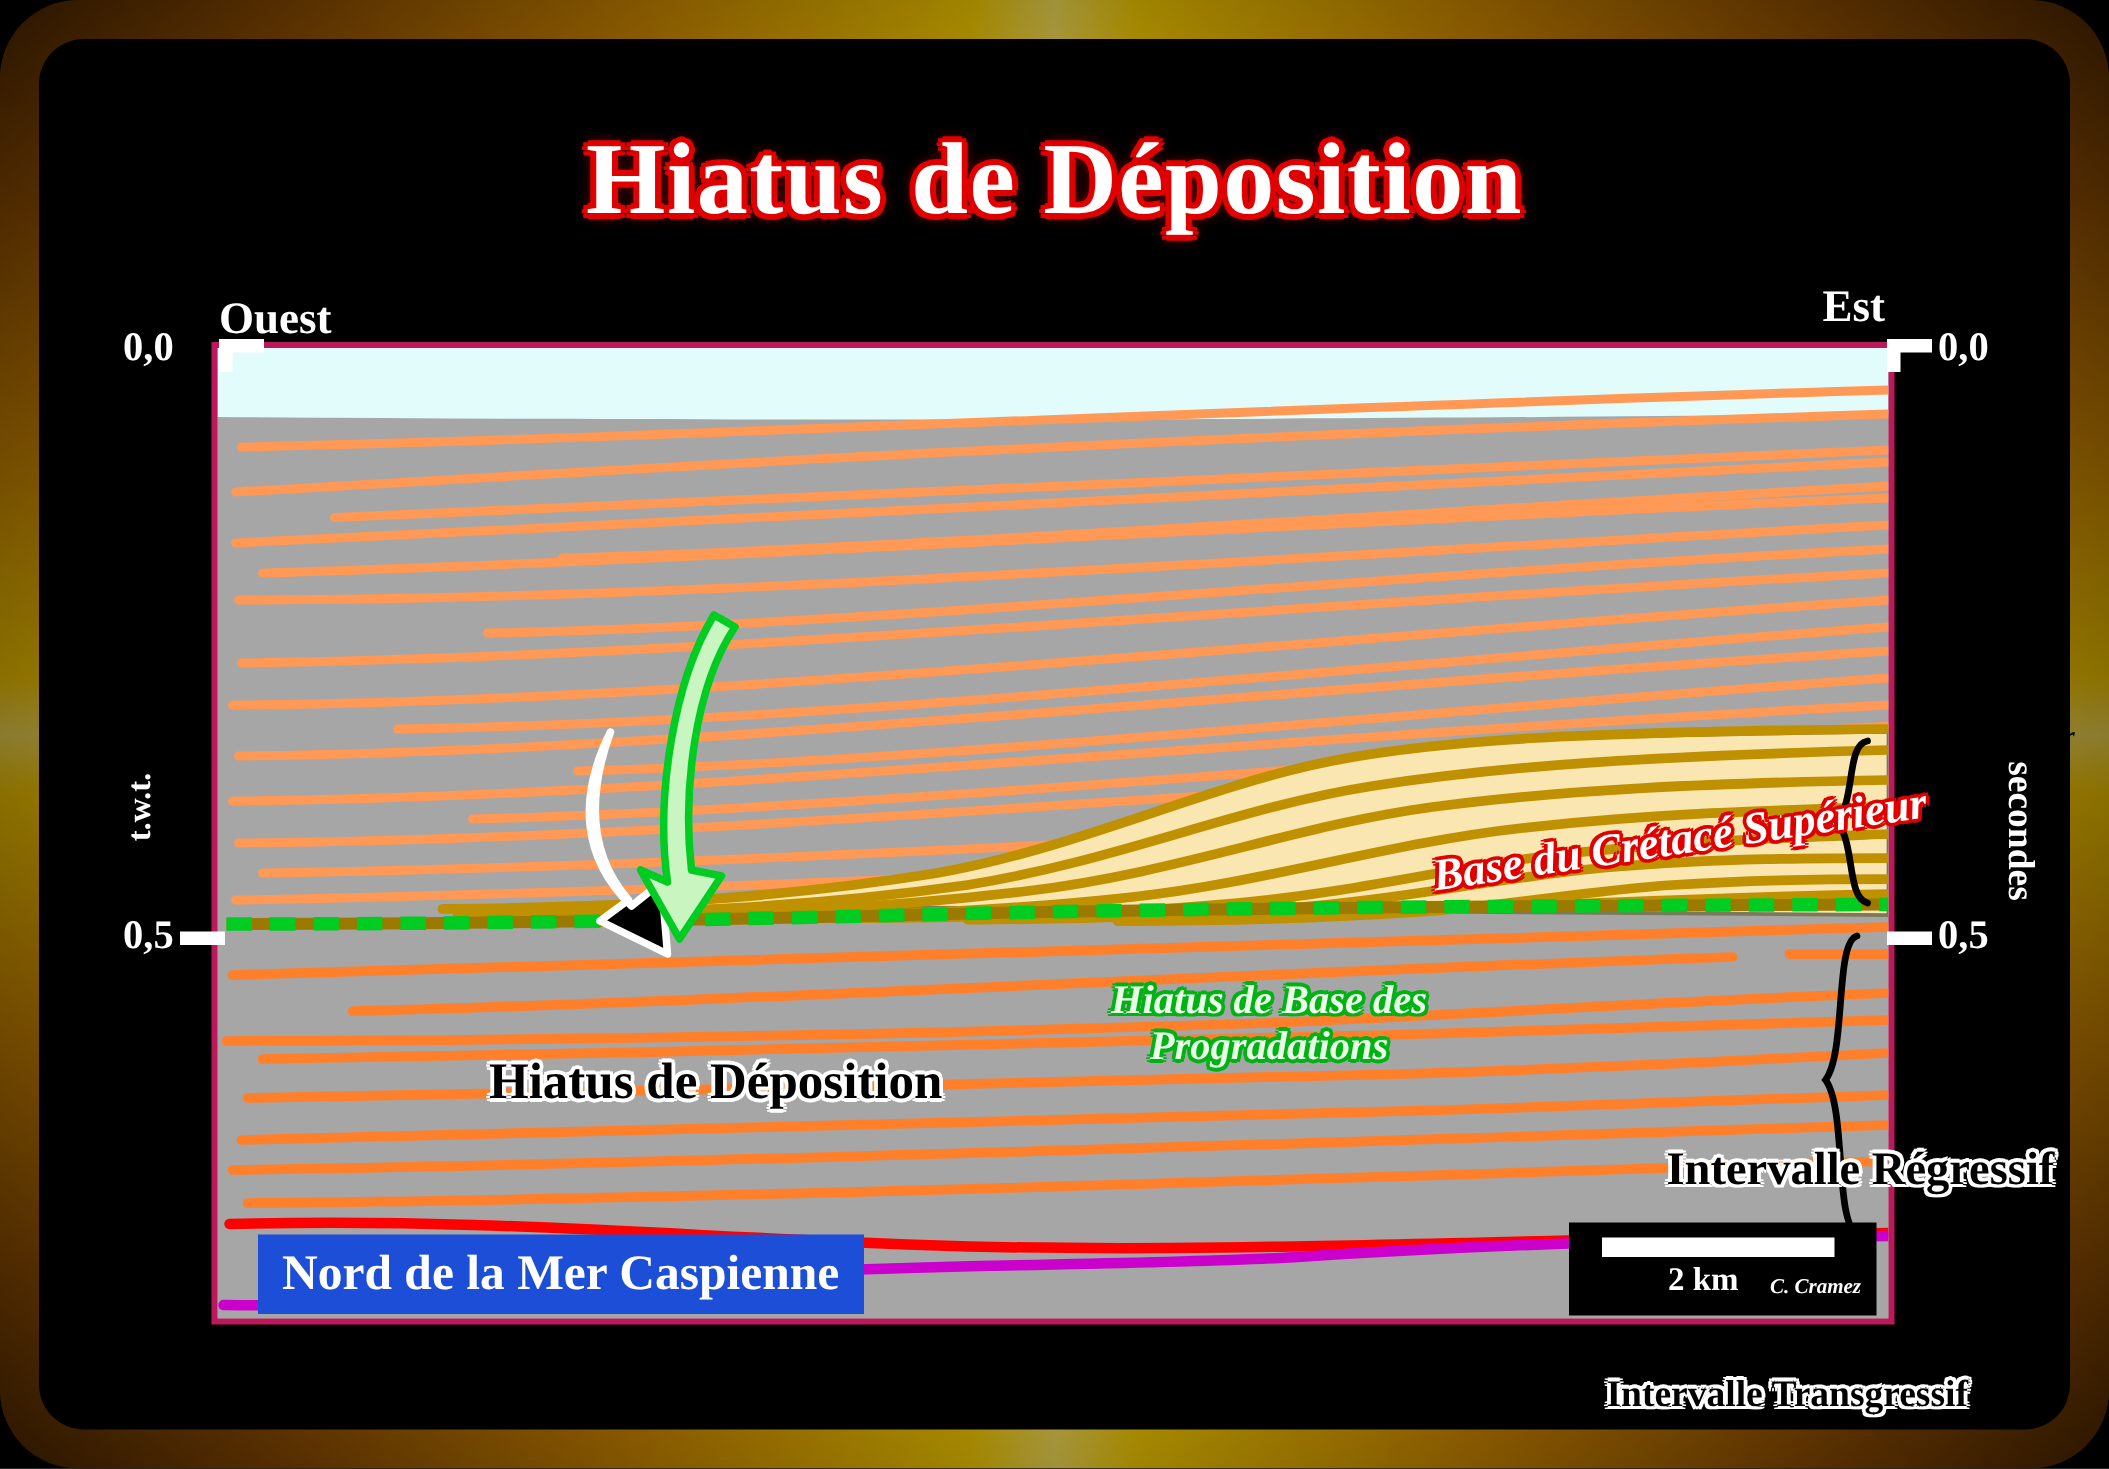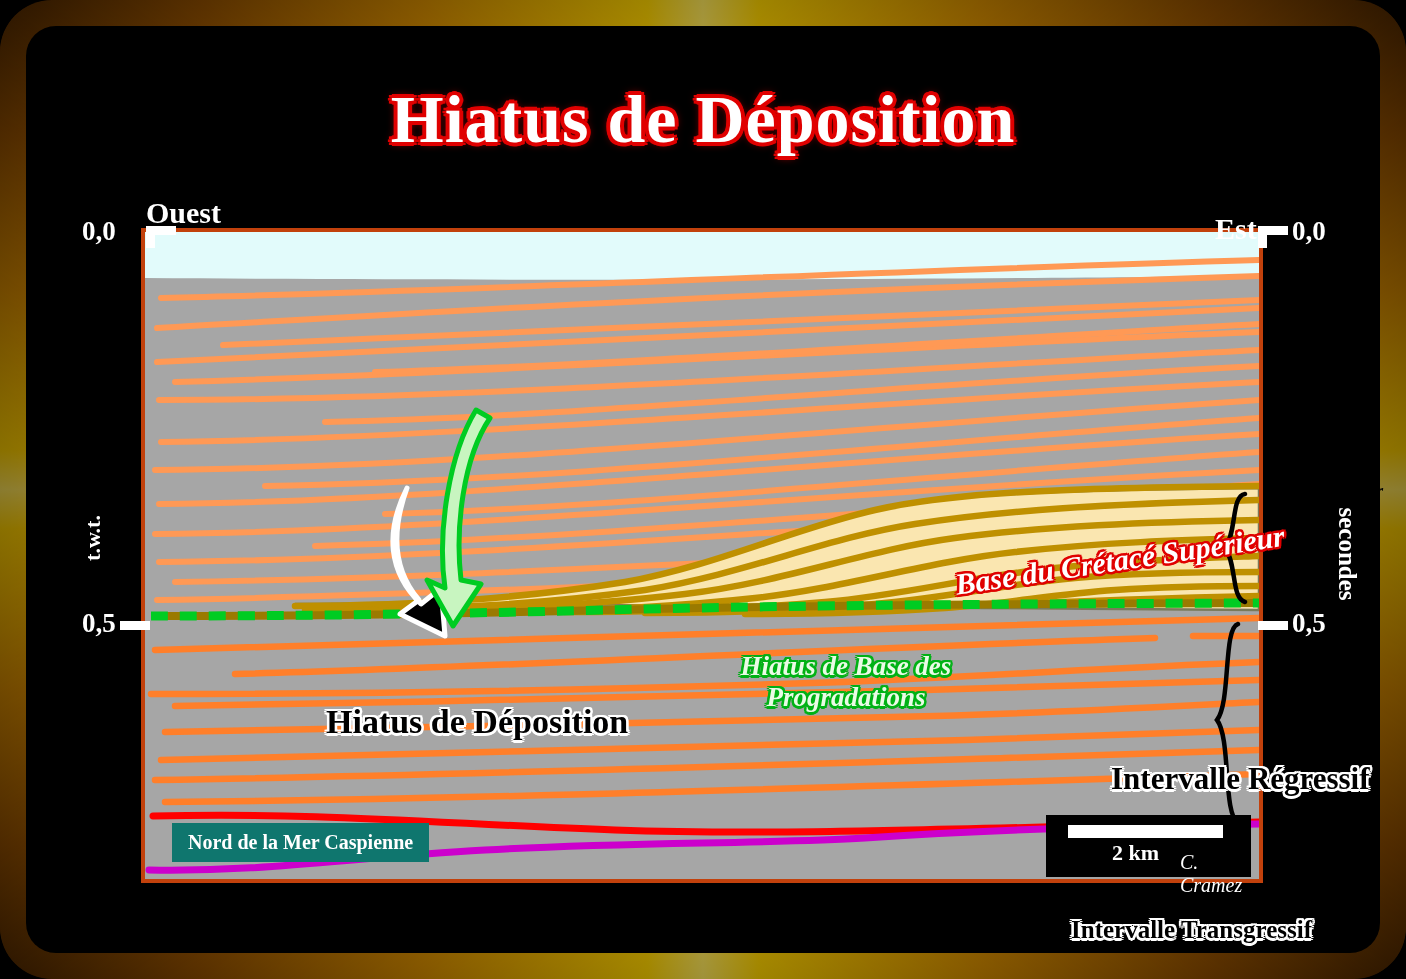--- a/index.html
+++ b/index.html
@@ -37,21 +37,21 @@
       -3px -3px 0 #e00000, 3px -3px 0 #e00000,
       -3px  3px 0 #e00000, 3px  3px 0 #e00000,
       -4px 0 0 #e00000, 4px 0 0 #e00000,
       0 -4px 0 #e00000, 0 4px 0 #e00000,
       0 0 10px #ff0000;
   }
 
   
   .axlab{position:absolute;z-index:22;color:#fff;font-weight:bold;font-size:30px;}
   #lbl-ouest{left:146px;top:196px;}
-  #lbl-est{left:1215px;top:212px;}
+  #lbl-est{left:1215px;top:188px;}
   #lbl-00-l{left:82px;top:216px;font-size:27px;}
   #lbl-00-r{left:1292px;top:216px;font-size:27px;}
   #lbl-05-l{left:82px;top:608px;font-size:27px;}
   #lbl-05-r{left:1292px;top:608px;font-size:27px;}
   .tick{position:absolute;background:#fff;height:9px;width:30px;z-index:22;}
   #tick-tl{left:146px;top:226px;}
   #tick-tr{left:1258px;top:226px;}
   #tick-bl{left:120px;top:621px;}
   #tick-br{left:1258px;top:621px;}
   .tick-v{position:absolute;background:#fff;width:9px;z-index:22;}
@@ -65,21 +65,21 @@
   }
   #lbl-sec{
     position:absolute;left:1300px;top:540px;z-index:22;color:#fff;
     font-size:25px;font-weight:bold;
     transform:rotate(90deg);transform-origin:center;white-space:nowrap;
   }
 
   
   #panel{
     position:absolute;left:141px;top:228px;width:1122px;height:655px;
-    background:#c2410c;z-index:10;padding:4px;box-sizing:border-box;
+    background:#be185d;z-index:10;padding:4px;box-sizing:border-box;
   }
   #canvas{position:relative;width:100%;height:100%;overflow:hidden;background:#a6a6a6;}
   #canvas svg{display:block;width:100%;height:100%;}
 
   
   .ovl{position:absolute;z-index:15;white-space:nowrap;pointer-events:none;}
 
   .red-out{
     color:#ffffff;font-style:italic;font-weight:bold;
     text-shadow:
@@ -110,31 +110,31 @@
   #lbl-bcs{left:812px;top:340px;font-size:30px;transform:rotate(-8.5deg);
            transform-origin:left top;}
   #lbl-sbp{left:560px;top:423px;font-size:27px;line-height:1.15;width:290px;
            white-space:normal;}
   #lbl-hiatus{left:185px;top:475px;font-size:34px;}
   #lbl-ireg{left:970px;top:533px;font-size:31px;}
   #lbl-itrans{left:930px;top:688px;font-size:25px;}
 
   #box-nord{
     position:absolute;left:172px;top:823px;z-index:16;
-    background:#0f766e;color:#fff;font-weight:bold;font-size:20px;
+    background:#1d4ed8;color:#fff;font-weight:bold;font-size:33px;
     padding:8px 16px;
   }
   #box-scale{
     position:absolute;left:1046px;top:815px;z-index:16;
     background:#000;width:205px;height:62px;
   }
   #scale-bar{position:absolute;left:22px;top:10px;width:155px;height:13px;background:#fff;}
   #scale-txt{position:absolute;left:66px;top:25px;color:#fff;font-size:22px;font-weight:bold;}
-  #credit{position:absolute;left:134px;top:36px;color:#fff;font-size:20px;
-          font-style:italic;font-weight:normal;}
+  #credit{position:absolute;left:134px;top:36px;color:#fff;font-size:14px;
+          font-style:italic;font-weight:bold;}
 </style>
 </head>
 <body>
 
 <div id="frame"></div>
 <div id="inner"></div>
 
 <div id="title">Hiatus de Déposition</div>
 
 <div class="axlab" id="lbl-ouest">Ouest</div>

